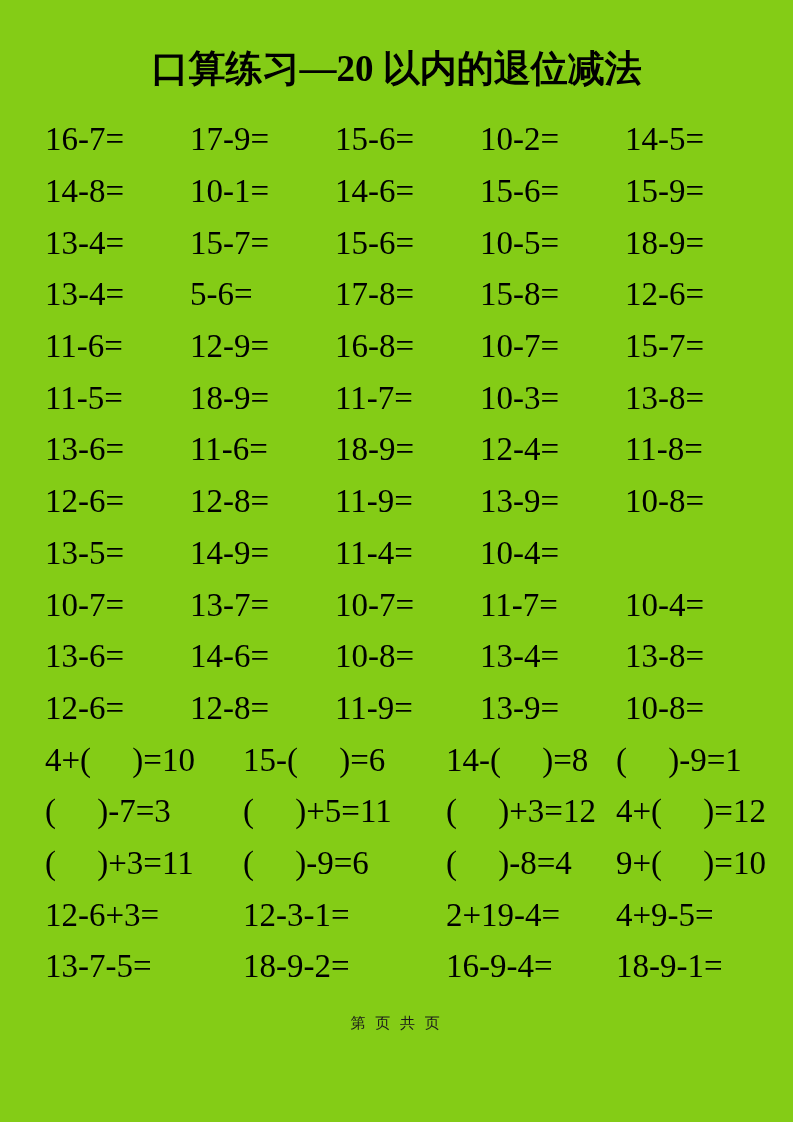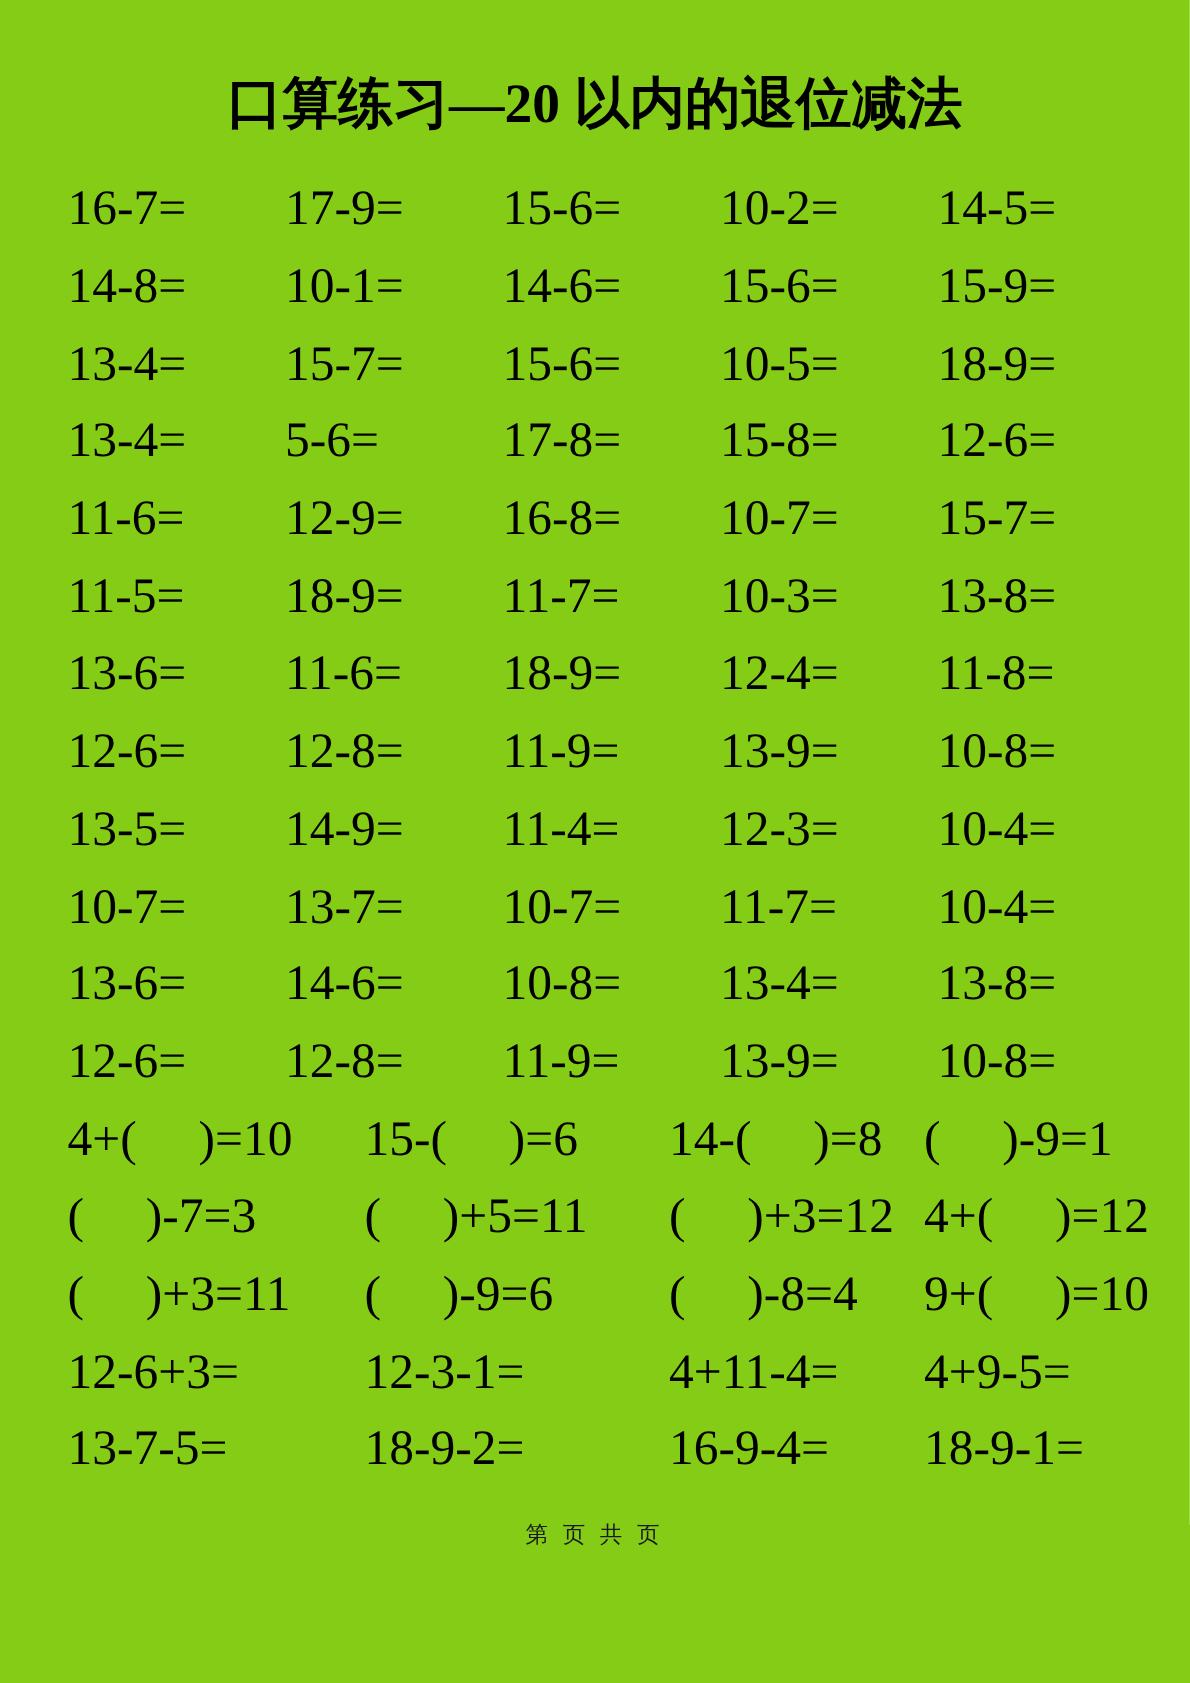--- a/index.html
+++ b/index.html
@@ -125,21 +125,20 @@
           <div class="cell">12-6=</div>
           <div class="cell">12-8=</div>
           <div class="cell">11-9=</div>
           <div class="cell">13-9=</div>
           <div class="cell">10-8=</div>
         </div>
         <div class="row">
           <div class="cell">13-5=</div>
           <div class="cell">14-9=</div>
           <div class="cell">11-4=</div>
-          <div class="cell">12-3=</div>
           <div class="cell">10-4=</div>
         </div>
         <div class="row">
           <div class="cell">10-7=</div>
           <div class="cell">13-7=</div>
           <div class="cell">10-7=</div>
           <div class="cell">11-7=</div>
           <div class="cell">10-4=</div>
         </div>
         <div class="row">
@@ -174,21 +173,21 @@
           <div class="cell">(     )+3=11</div>
           <div class="cell">(     )-9=6</div>
           <div class="cell">(     )-8=4</div>
           <div class="cell">9+(     )=10</div>
         </div>
       </div>
     <div class="grid grid4">
         <div class="row">
           <div class="cell">12-6+3=</div>
           <div class="cell">12-3-1=</div>
-          <div class="cell">4+11-4=</div>
+          <div class="cell">2+19-4=</div>
           <div class="cell">4+9-5=</div>
         </div>
         <div class="row">
           <div class="cell">13-7-5=</div>
           <div class="cell">18-9-2=</div>
           <div class="cell">16-9-4=</div>
           <div class="cell">18-9-1=</div>
         </div>
       </div>
   </div>

